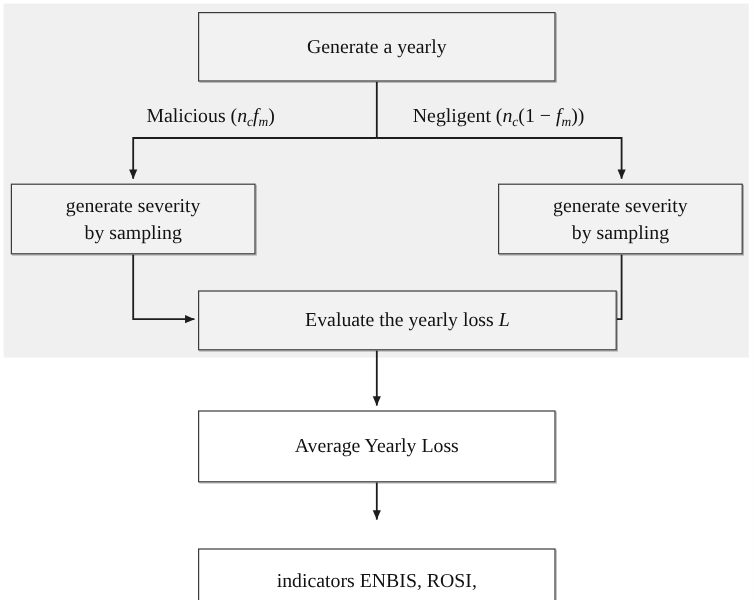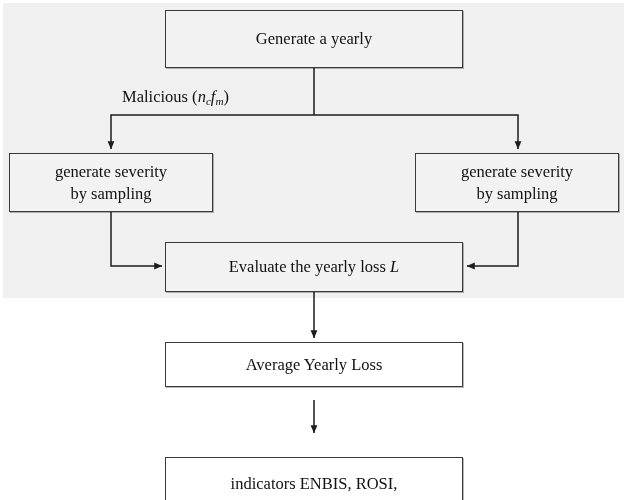--- a/index.html
+++ b/index.html
@@ -81,36 +81,37 @@
       <path d="M314,400 L314,433" marker-end="url(#ah)"></path>
     </g>
   </svg>
 
   <div class="node" style="left:165px; top:10px; width:298px; height:58px;">
     <span class="ln">Generate a yearly</span>
   </div>
 
   <div class="edge-label" style="left:122px; top:87px;font-family:Liberation Serif, serif;"><span>Malicious (</span><span class="it">n</span><sub class="sb">c</sub><span class="it">f</span><sub class="sb">m</sub><span>)</span></div>
 
+  <div class="edge-label" style="left:344px; top:87px;"><span>Negligent (</span><span class="it">n</span><sub class="sb">c</sub><span>(1 − </span><span class="it">f</span><sub class="sb">m</sub><span>))</span></div>
 
   <div class="node" style="left:9px; top:153px; width:204px; height:59px;">
     <span class="ln">generate severity</span>
     <span class="ln">by sampling</span>
   </div>
 
   <div class="node" style="left:415px; top:153px; width:204px; height:59px;">
     <span class="ln">generate severity</span>
     <span class="ln">by sampling</span>
   </div>
 
-  <div class="node" style="left:165px; top:242px; width:298px; height:50px;">
+  <div class="node" style="left:165px; top:242px; width:349px; height:50px;">
     <span class="ln"><span>Evaluate the yearly loss </span><span class="it">L</span></span>
   </div>
 
-  <div class="node white" style="left:165px; top:342px; width:298px; height:45px;">
+  <div class="node white" style="left:165px; top:342px; width:298px; height:60px;">
     <span class="ln">Average Yearly Loss</span>
   </div>
 
   <div class="node white" style="left:165px; top:457px; width:298px; height:53px;">
     <span class="ln">indicators ENBIS, ROSI,</span>
   </div>
 
 </div>
 
 </body></html>

